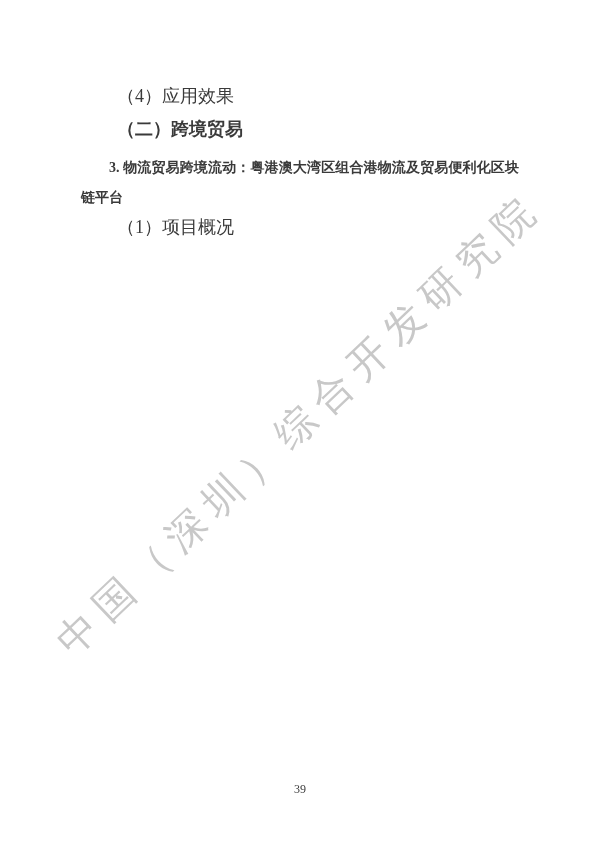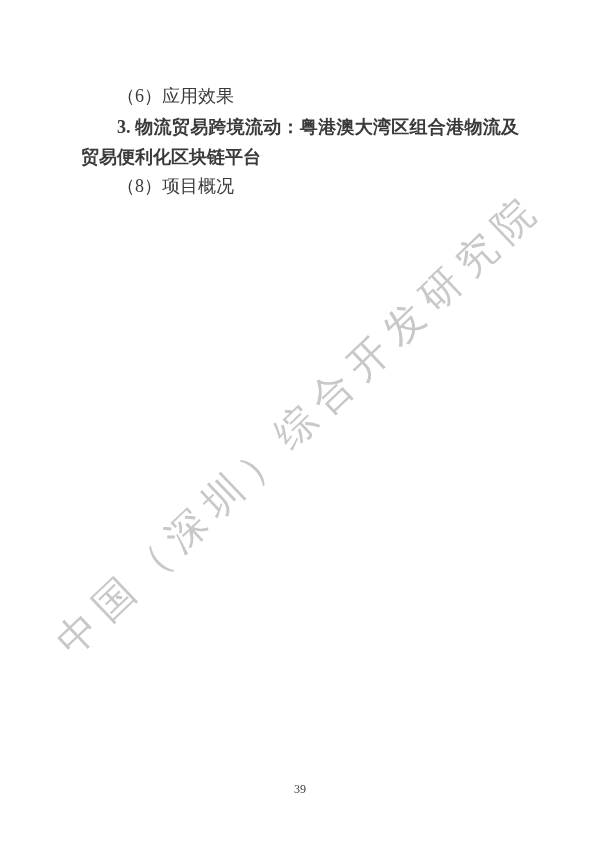--- a/index.html
+++ b/index.html
@@ -56,21 +56,21 @@
   }
   .h-kaiti {
     margin: 4px 0 9px 0;
     font-size: 18px;
     font-weight: bold;
     line-height: 29px;
     text-indent: 2em;
   }
   .h-bold {
     margin: 1px 0 0 0;
-    font-size: 18px;
+    font-size: 14px;
     font-weight: bold;
     line-height: 30px;
     text-align: justify;
     text-justify: inter-ideograph;
     text-indent: 2em;
   }
   .page-number {
     position: absolute;
     top: 782px;
     left: 0;
@@ -83,27 +83,28 @@
 </style>
 </head>
 <body>
 
 <div class="page">
 
   <div class="watermark">中国（深圳）综合开发研究院</div>
 
   <div class="content">
 
-    <p class="sub">（6）应用效果</p>
+    <p class="sub">（4）应用效果</p>
 
 
+    <h3 class="h-kaiti">（二）跨境贸易</h3>
 
 
     <h3 class="h-bold">3. 物流贸易跨境流动：粤港澳大湾区组合港物流及贸易便利化区块链平台</h3>
 
-    <p class="sub">（8）项目概况</p>
+    <p class="sub">（1）项目概况</p>
 
 
   </div>
 
   <div class="page-number">39</div>
 
 </div>
 
 </body></html>

